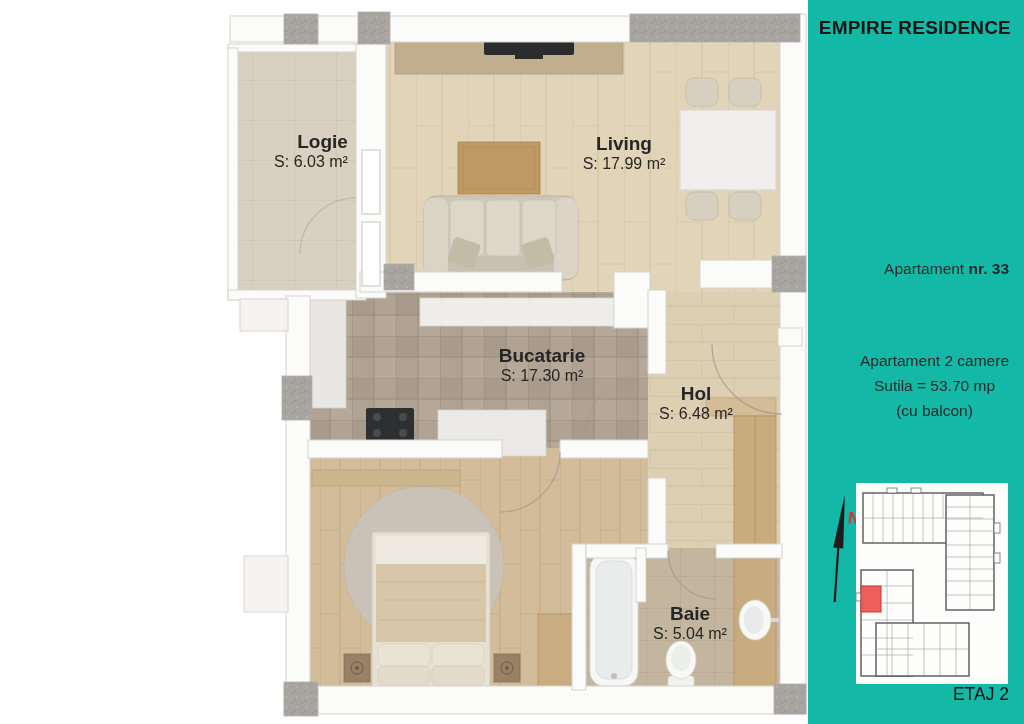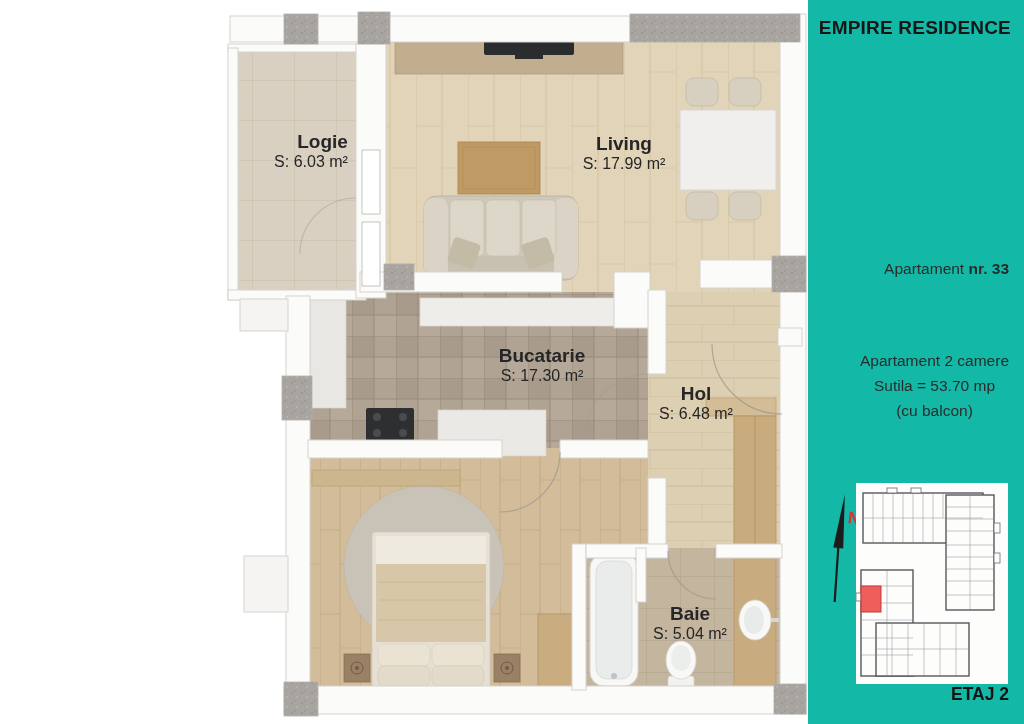--- a/index.html
+++ b/index.html
@@ -31,21 +31,21 @@
             color:#161616;letter-spacing:.2px;white-space:nowrap;}
   .sb-info{position:absolute;right:15px;text-align:center;font-size:15.5px;
            color:#2b2b2b;line-height:25px;white-space:nowrap;}
   .sb-info b{font-weight:800;}
   .sb-info-1{top:256px;}
   .sb-info-2{top:348px;}
   .compass{position:absolute;left:4px;top:490px;}
   .minimap{position:absolute;left:48px;top:483px;width:152px;height:201px;
            background:#fdfdfc;}
   .sb-floor{position:absolute;top:684px;right:15px;font-size:17.5px;
-            font-weight:700;color:#141414;}
+            font-weight:400;color:#141414;}
 </style>
 </head>
 <body>
 
 <div class="page">
 
   <div class="plan-area">
     <svg class="plan-svg" width="810" height="724" viewBox="0 0 810 724">
       <defs>
         <pattern id="tileLogie" width="42" height="40" patternUnits="userSpaceOnUse">

